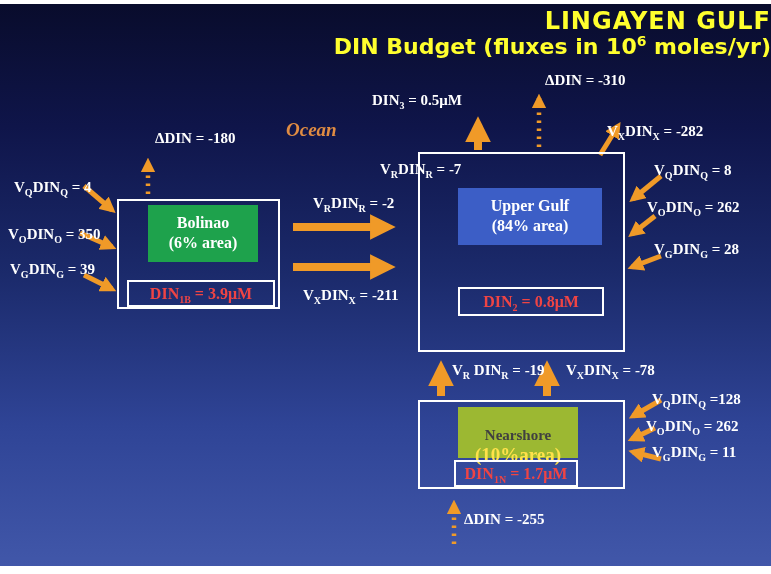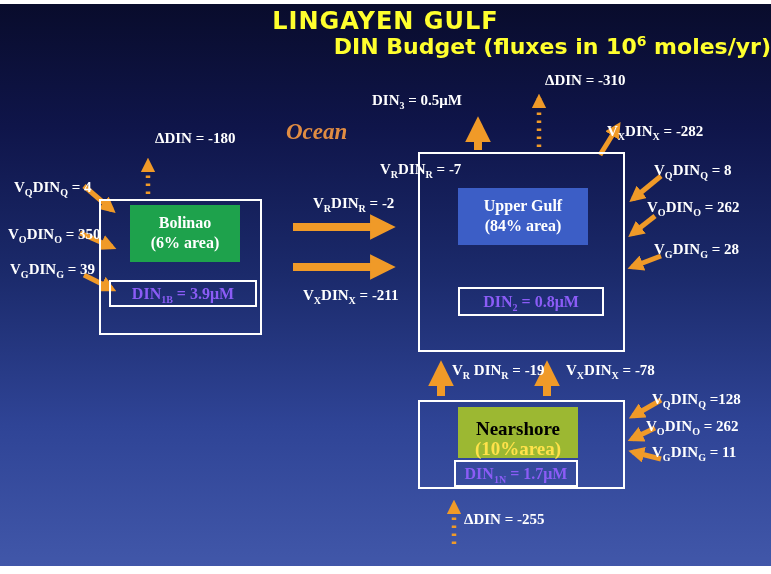--- a/index.html
+++ b/index.html
@@ -2,41 +2,41 @@
 <html><head>
 <meta charset="utf-8">
 <style>
   * { margin:0; padding:0; box-sizing:border-box; }
   html,body { width:771px; height:574px; overflow:hidden; }
   body { background:#fff; font-family:"Liberation Serif", serif; }
   .page { position:relative; width:771px; height:574px; background:#fff; }
   .slide-bg { position:absolute; left:0; top:4px; width:771px; height:562px;
     background:linear-gradient(180deg,#090c2c 0%,#0f154a 22%,#1b2a6b 48%,#2f4496 75%,#4157a9 100%); }
   .arrows { position:absolute; left:0; top:0; width:771px; height:574px; }
-  .title1 { position:absolute; left:0; top:7px; width:100%; text-align:center;
+  .title1 { position:absolute; left:0; top:7px; width:100%; text-align:right;
     color:#ffff2e; font-family:"DejaVu Sans",sans-serif; font-weight:bold; font-size:24px; letter-spacing:1px; }
   .title2 { position:absolute; left:0; top:33px; width:100%; text-align:right;
     color:#ffff2e; font-family:"DejaVu Sans",sans-serif; font-weight:bold; font-size:22px; }
   .title2 sup { font-size:14px; }
   .flux { position:absolute; color:#ffffff; font-weight:bold; font-size:15px; white-space:nowrap; }
   .flux sub { font-size:10px; }
   .twoline { line-height:19px; }
   .twoline .l2 { padding-left:8px;margin-top:45px; }
   .ocean { position:absolute; left:286px; top:119px; color:#e08c42;
-    font-style:italic; font-weight:bold; font-size:23px; }
+    font-style:italic; font-weight:bold; font-size:19px; }
   .obox { position:absolute; border:2px solid #ffffff; }
   .nbox { position:absolute; text-align:center; color:#ffffff; font-weight:bold;
     font-size:16px; line-height:20px; }
   .nbox .pad { padding-top:8px; }
   .green  { background:#1ea24c; }
   .blue   { background:#3c5ec6; }
   .lgreen { background:#9cb832; }
-  .lgreen .pad { color:#000000; font-size:19px; padding-top:12px; }
+  .lgreen .pad { color:#404040; font-size:15px; padding-top:18px; }
   .dinbox { position:absolute; border:2px solid #ffffff; text-align:center;
-    color:#8b5cf6; font-weight:bold; font-size:16px; }
+    color:#ef4444; font-weight:bold; font-size:16px; }
   .dinbox .inner { line-height:24px; }
   .dinbox sub { font-size:10px; }
 </style>
 </head>
 <body>
 
 <div class="page">
   <div class="slide-bg"></div>
 
   <svg class="arrows" viewBox="0 0 771 574">
@@ -98,32 +98,32 @@
   <div class="flux" style="left:647px;top:199px"><span>V</span><sub>O</sub><span>DIN</span><sub>O</sub><span> = 262</span></div>
   <div class="flux" style="left:654px;top:241px"><span>V</span><sub>G</sub><span>DIN</span><sub>G</sub><span> = 28</span></div>
 
   <div class="flux" style="left:452px;top:362px"><span>V</span><sub>R</sub><span> DIN</span><sub>R</sub><span> = -19</span></div>
   <div class="flux" style="left:566px;top:362px"><span>V</span><sub>X</sub><span>DIN</span><sub>X</sub><span> = -78</span></div>
 
   <div class="flux" style="left:652px;top:391px"><span>V</span><sub>Q</sub><span>DIN</span><sub>Q</sub><span> =128</span></div>
   <div class="flux" style="left:646px;top:418px"><span>V</span><sub>O</sub><span>DIN</span><sub>O</sub><span> = 262</span></div>
   <div class="flux" style="left:652px;top:444px"><span>V</span><sub>G</sub><span>DIN</span><sub>G</sub><span> = 11</span></div>
 
-  <div class="obox" style="left:99px;top:199px;width:163px;height:136px">
+  <div class="obox" style="left:117px;top:199px;width:163px;height:110px">
     <div class="nbox green" style="left:29px;top:4px;width:110px;height:57px">
       <div class="pad">Bolinao</div>
       <div>(6% area)</div>
     </div>
     <div class="dinbox" style="left:8px;top:79px;width:148px;height:27px">
       <div class="inner"><span>DIN</span><sub>1B</sub><span> = 3.9μM</span></div>
     </div>
   </div>
 
   <div class="obox" style="left:418px;top:152px;width:207px;height:200px">
-    <div class="nbox blue" style="left:38px;top:34px;width:130px;height:57px">
+    <div class="nbox blue" style="left:38px;top:34px;width:144px;height:57px">
       <div class="pad">Upper Gulf</div>
       <div>(84% area)</div>
     </div>
     <div class="dinbox" style="left:38px;top:133px;width:146px;height:29px">
       <div class="inner" style="line-height:26px"><span>DIN</span><sub>2</sub><span> = 0.8μM</span></div>
     </div>
   </div>
 
   <div class="obox" style="left:418px;top:400px;width:207px;height:89px">
     <div class="nbox lgreen" style="left:38px;top:5px;width:120px;height:51px">

